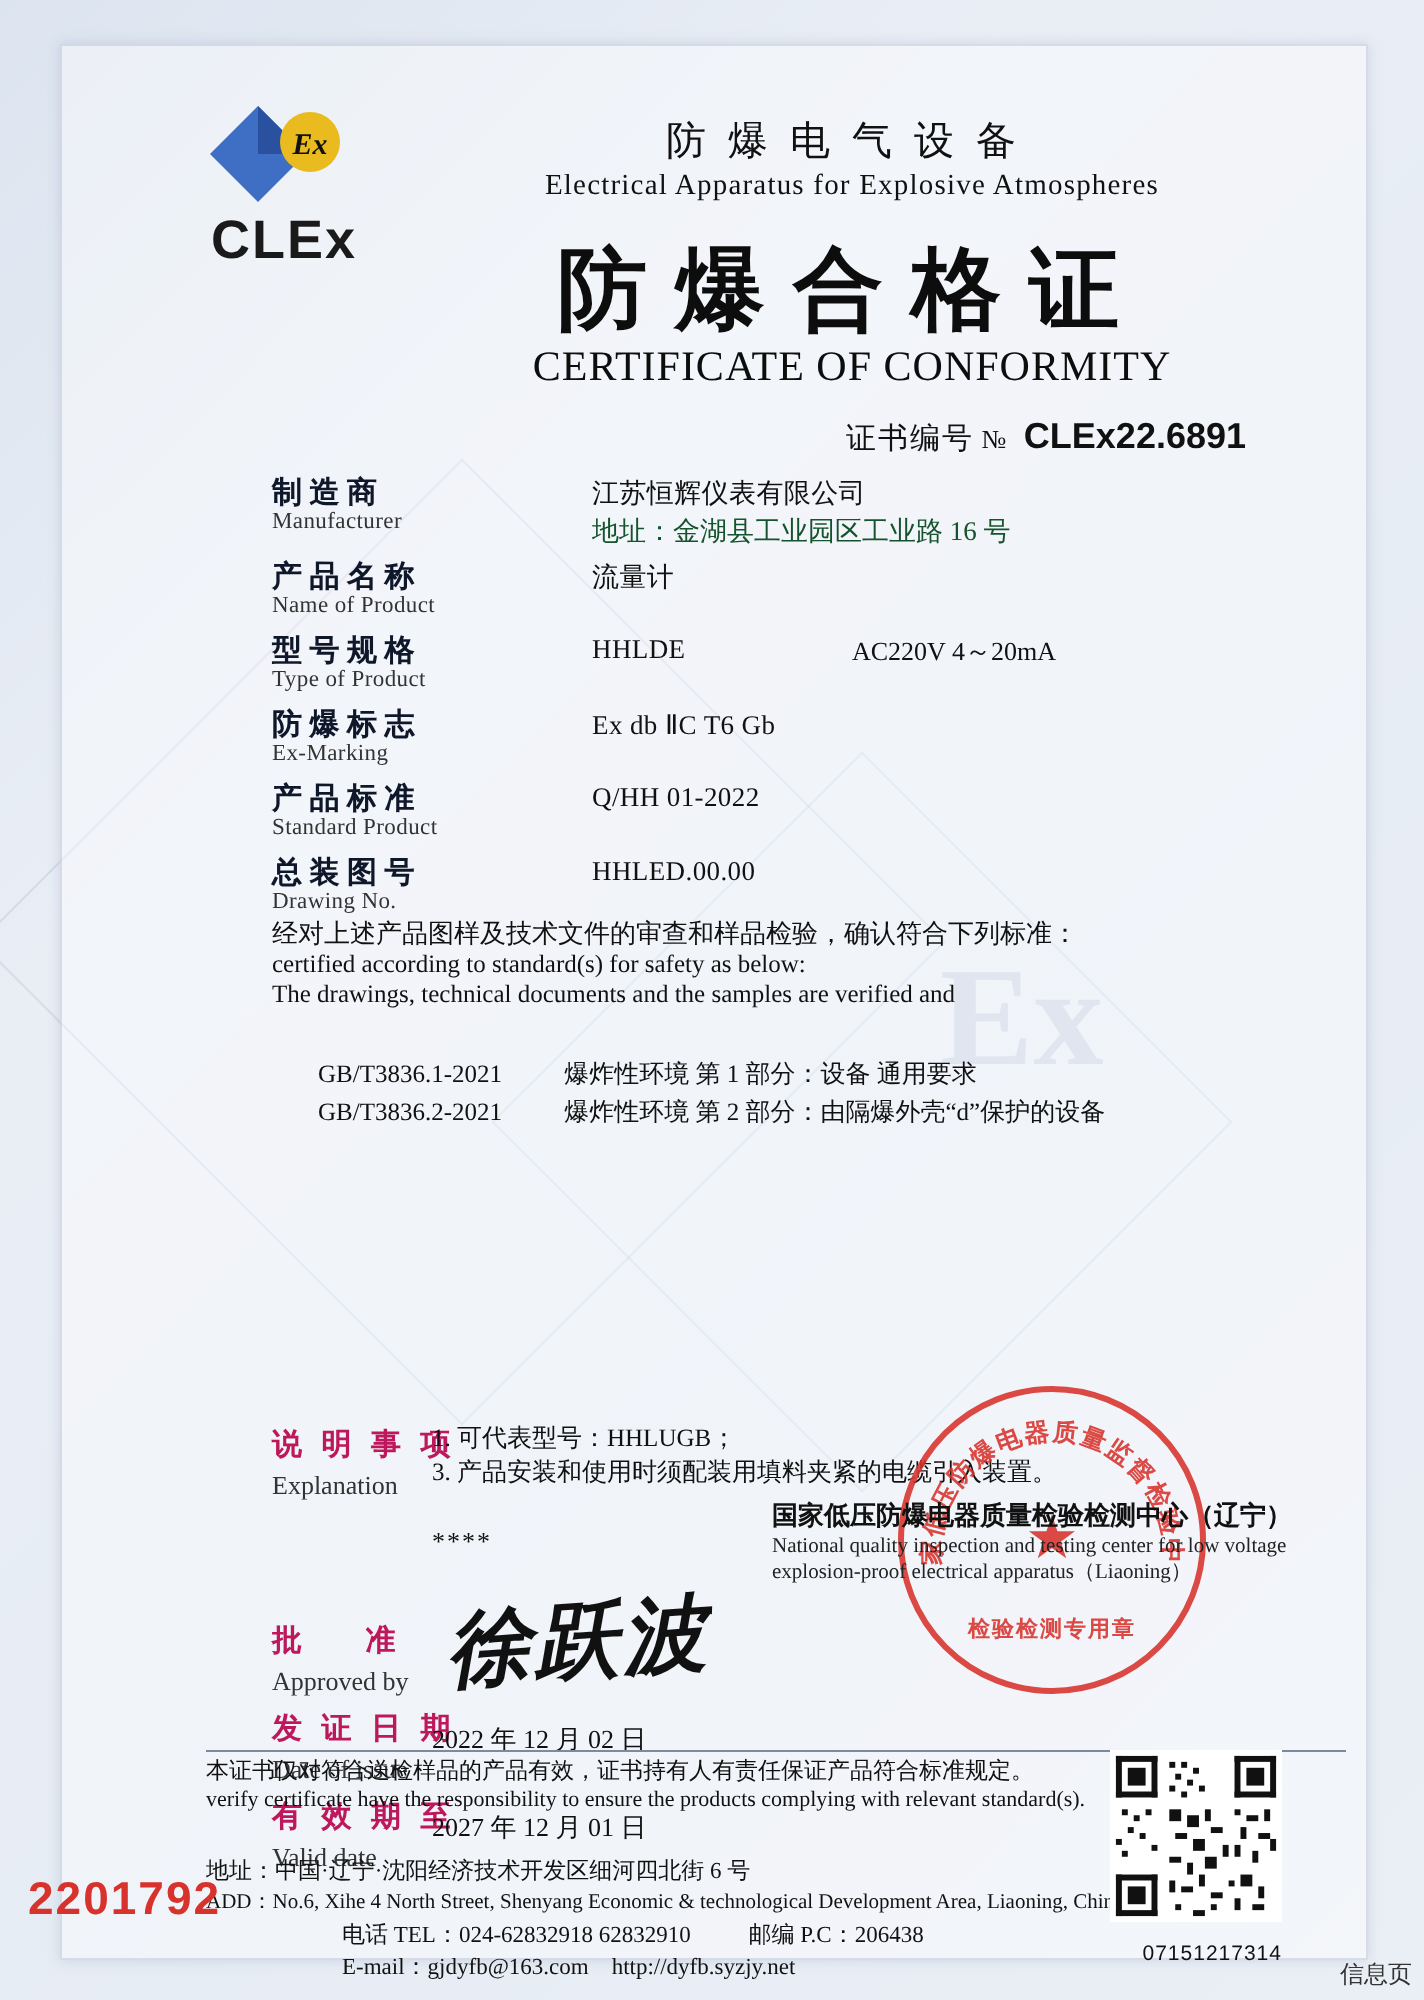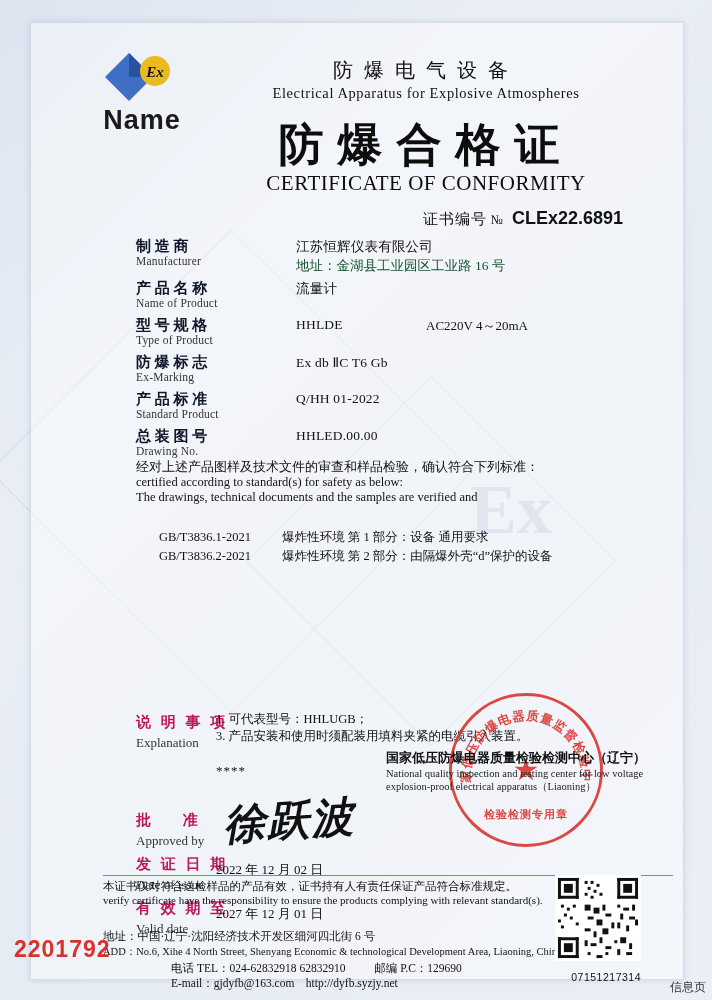--- a/index.html
+++ b/index.html
@@ -405,21 +405,21 @@
 
     <div class="logo-wrap">
       <div class="logo-mark">
         <svg width="78" height="52" viewBox="0 0 78 52">
           <polygon points="26,2 50,26 26,50 2,26" fill="#3f6fc4"></polygon>
           <polygon points="26,2 50,26 26,26" fill="#2a50a0"></polygon>
           <circle cx="52" cy="20" r="15" fill="#e9bb1f"></circle>
           <text x="52" y="26" text-anchor="middle" font-family="Liberation Serif, serif" font-size="15" font-style="italic" font-weight="bold" fill="#111">Ex</text>
         </svg>
       </div>
-      <div class="logo-text">Name</div>
+      <div class="logo-text">CLEx</div>
     </div>
 
     <div class="hdr-cn">防爆电气设备</div>
     <div class="hdr-en">Electrical Apparatus for Explosive Atmospheres</div>
     <div class="title-cn">防爆合格证</div>
     <div class="title-en">CERTIFICATE OF CONFORMITY</div>
 
     <div class="cert-no-row">
       <span class="cert-no-label">证书编号</span>
       <span class="cert-no-sym">№</span>
@@ -523,21 +523,21 @@
       <div class="cn">本证书仅对符合送检样品的产品有效，证书持有人有责任保证产品符合标准规定。</div>
       <div>verify certificate have the responsibility to ensure the products complying with relevant standard(s).</div>
     </div>
 
     <div class="addr">
       <div>地址：中国·辽宁·沈阳经济技术开发区细河四北街 6 号</div>
       <div class="en">ADD：No.6, Xihe 4 North Street, Shenyang Economic &amp; technological Development Area, Liaoning, China</div>
     </div>
     <div class="tel">
       <span>电话 TEL：024-62832918 62832910</span>
-      <span style="margin-left:26px;">邮编 P.C：129690</span>
+      <span style="margin-left:26px;">邮编 P.C：206438</span>
     </div>
     <div class="email">E-mail：gjdyfb@163.com　http://dyfb.syzjy.net</div>
 
     <div class="qr">
       <svg width="86" height="86" viewBox="0 0 29 29">
         <rect width="29" height="29" fill="#ffffff"></rect>
         <g fill="#111111">
           <rect x="1" y="1" width="7" height="1"></rect>
             <rect x="1" y="7" width="7" height="1"></rect>
           <rect x="1" y="1" width="1" height="7"></rect>

